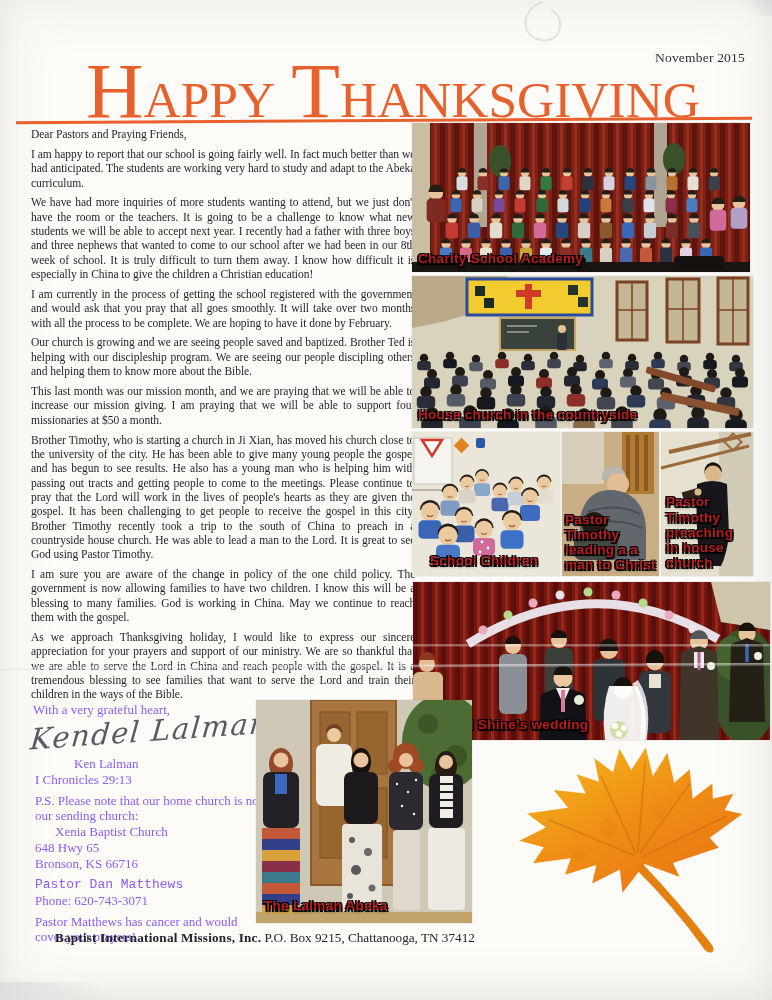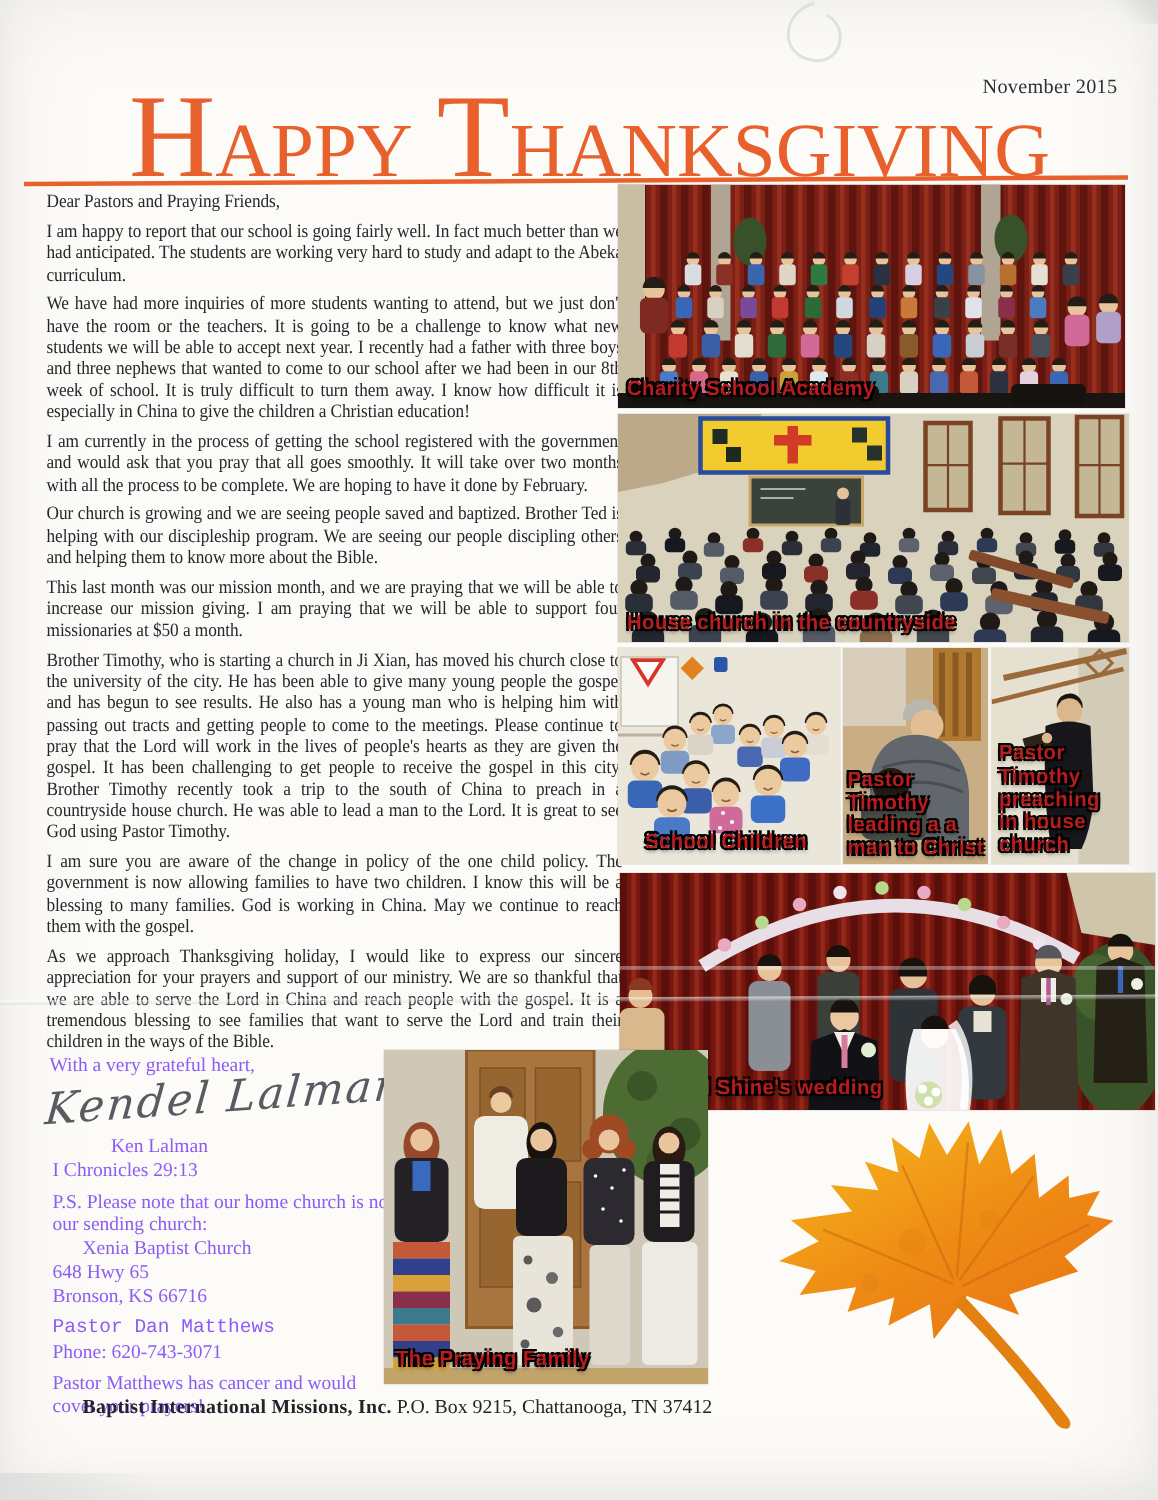--- a/index.html
+++ b/index.html
@@ -474,21 +474,21 @@
           <circle cx="190" cy="62" r="7" fill="#eac49c"></circle>
         <rect x="173" y="74" width="34" height="54" rx="7" fill="#1f1d20"></rect>
         <rect x="184" y="76" width="13" height="42" fill="#f0ede6"></rect>
         <line x1="184" y1="84" x2="197" y2="84" stroke="#1a1a1a" stroke-width="2"></line>
           <line x1="184" y1="92" x2="197" y2="92" stroke="#1a1a1a" stroke-width="2"></line>
           <line x1="184" y1="100" x2="197" y2="100" stroke="#1a1a1a" stroke-width="2"></line>
           <line x1="184" y1="108" x2="197" y2="108" stroke="#1a1a1a" stroke-width="2"></line>
         <rect x="172" y="128" width="37" height="82" rx="4" fill="#eceae2"></rect>
       </g>
     </svg>
-    <div class="cap" style="left:8px;bottom:10px;">The Praying Family</div>
+    <div class="cap" style="left:8px;bottom:10px;">The Lalman Abeka</div>
   </div>
 
   <svg class="leaf" width="285" height="218" viewBox="0 0 285 218">
     <defs>
       <linearGradient id="leafg" x1="0" y1="0" x2="1" y2="1">
         <stop offset="0" stop-color="#f6bc1e"></stop>
           <stop offset=".5" stop-color="#ef8d15"></stop>
           <stop offset="1" stop-color="#e86f12"></stop>
       </linearGradient>
     </defs>

